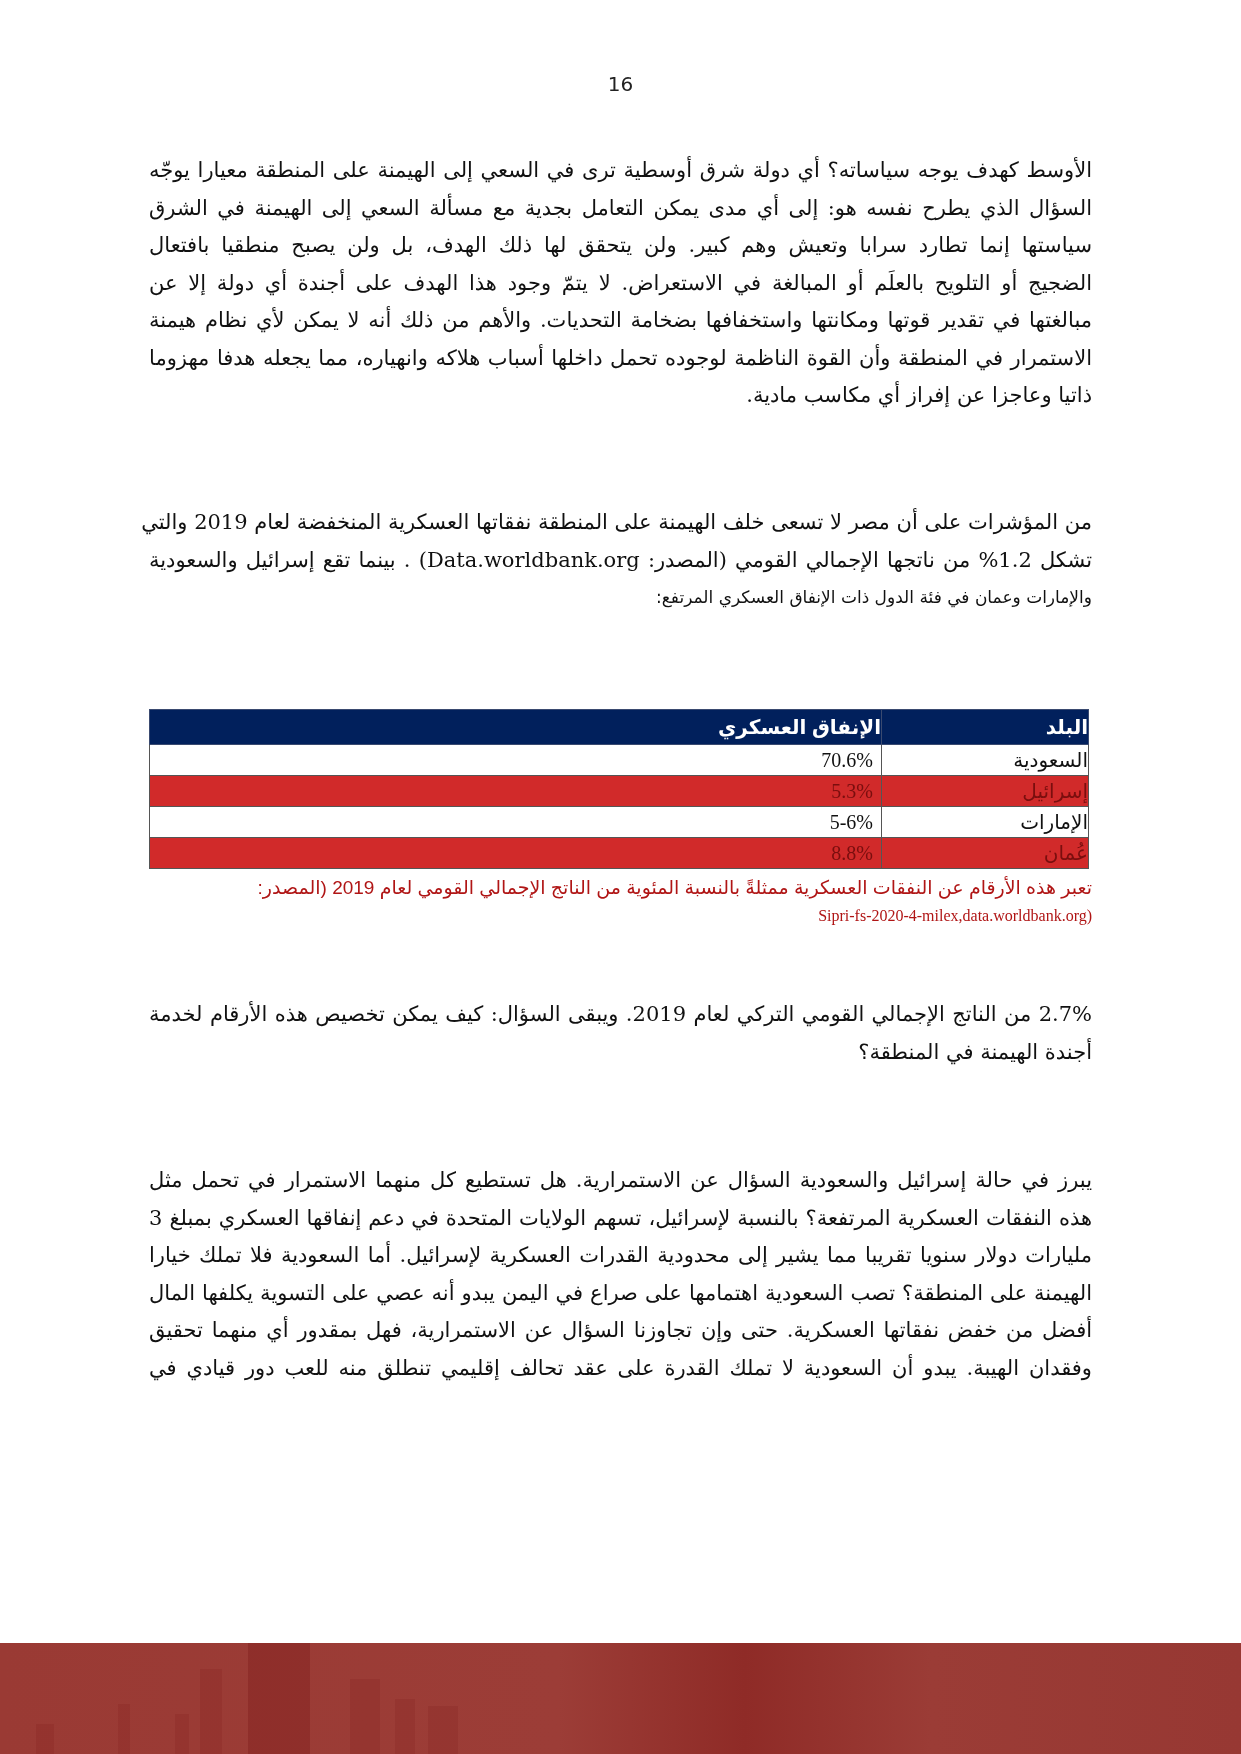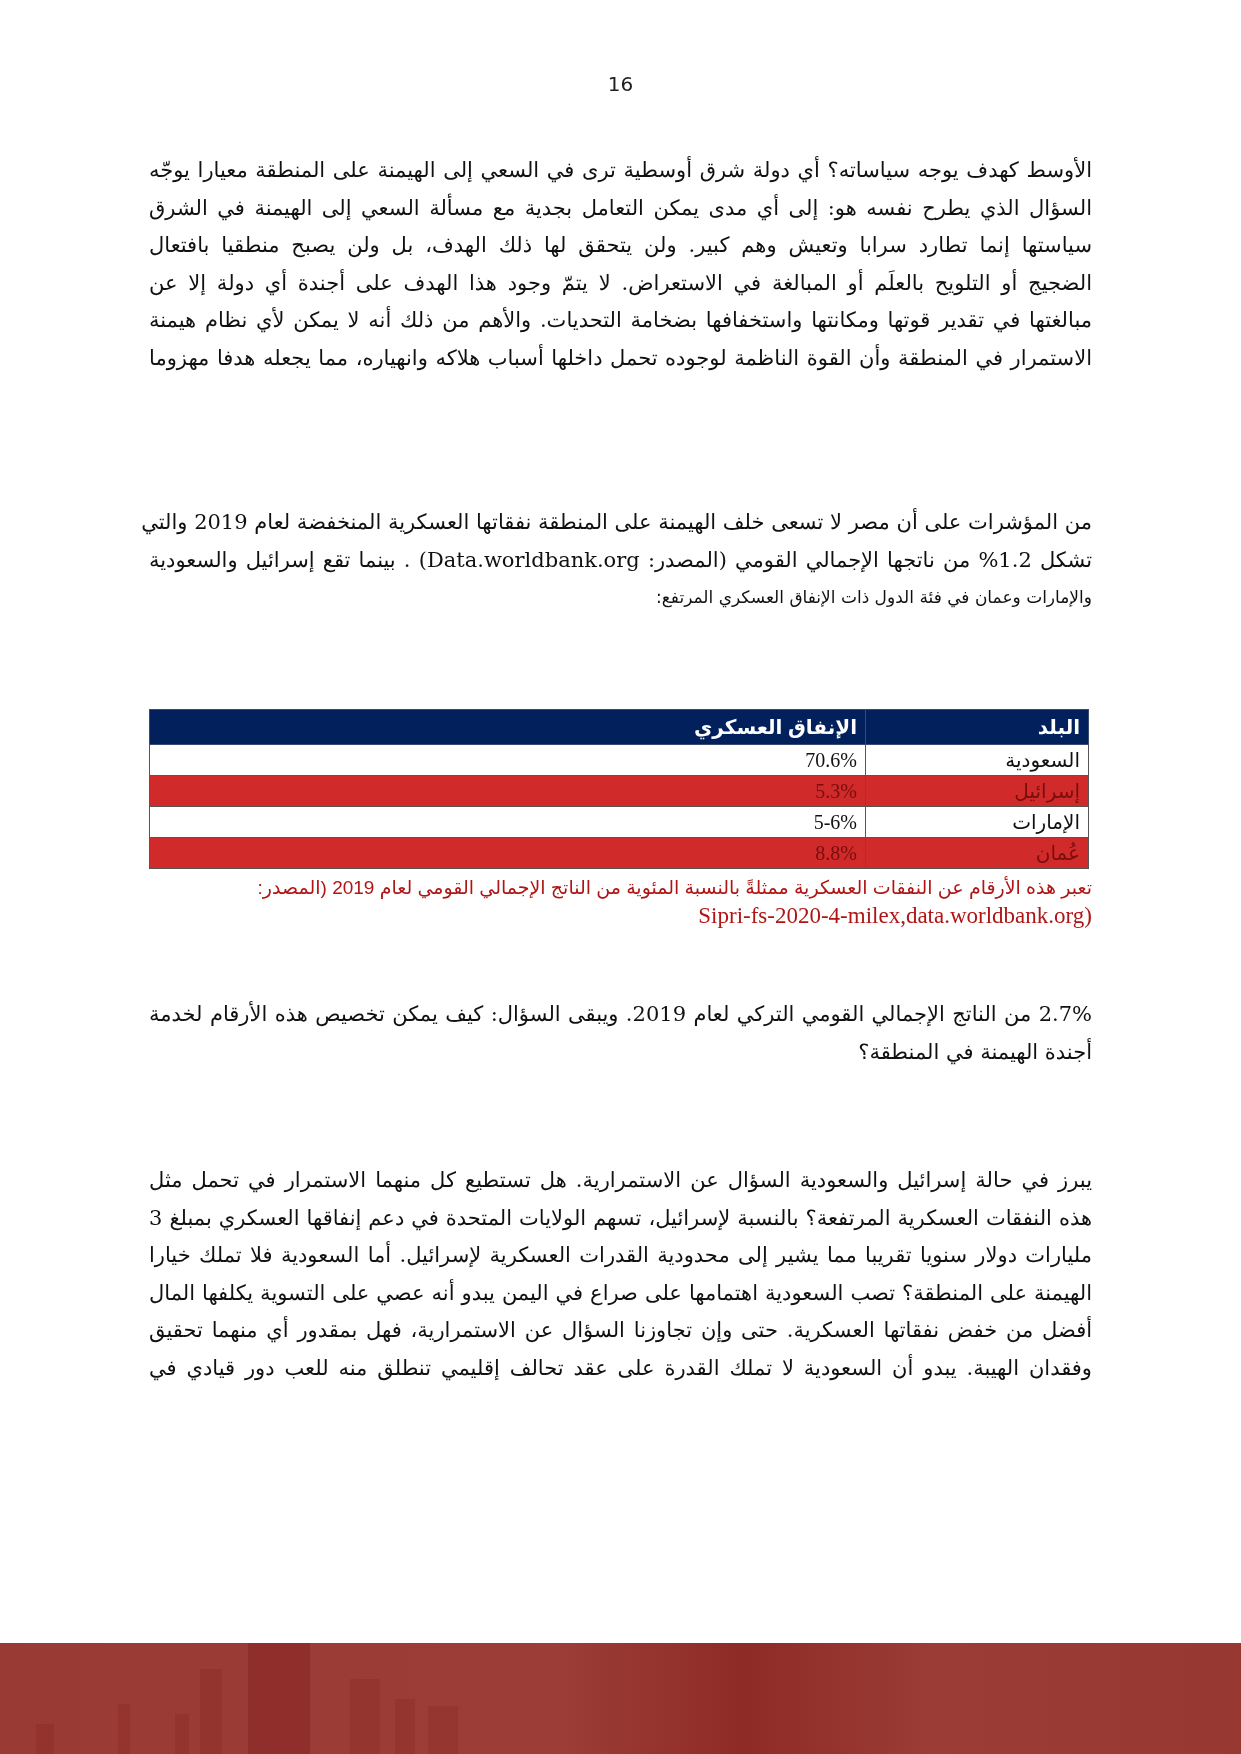--- a/index.html
+++ b/index.html
@@ -25,60 +25,61 @@
     #p2 { top: 504px; }
     #p3 { top: 996px; }
     #p4 { top: 1162px; }
 
     table.milex {
       position: absolute; left: 149px; top: 709px; width: 940px;
       border-collapse: collapse; direction: rtl;
       font-family: "Liberation Sans", "DejaVu Sans", sans-serif;
     }
     table.milex th, table.milex td {
-      height: 30px; padding: 0 8px; font-size: 20px; border: 1px solid #555;
+      height: 30px; padding: 0 0; font-size: 20px; border: 1px solid #555;
     }
     table.milex th {
       background: #01205c; color: #fff; font-weight: bold; text-align: right; height: 34px;
       border-color: #3a4a70;
     }
     table.milex td.country { width: 206px; text-align: right; }
     table.milex td.value {
       text-align: left; font-family: "Liberation Serif", "DejaVu Serif", serif;
       padding-left: 0; padding-right: 0;
     }
     table.milex td.value span { display: inline-block; width: 100%; text-align: right; direction: ltr; padding-right: 8px; box-sizing: border-box; }
     tr.row-white td { background: #ffffff; color: #111; }
     tr.row-red td { background: #d12a2a; color: #7a0e0e; }
 
     .caption {
       position: absolute; left: 149px; top: 874px; width: 943px; direction: rtl;
       color: #b01515; font-family: "Liberation Sans", "DejaVu Sans", sans-serif; font-size: 19px; line-height: 28px;
     }
-    .caption .src { display: block; font-family: "Liberation Serif", "DejaVu Serif", serif; font-size: 23px; }
+    .caption .src { display: block; font-family: "Liberation Serif", "DejaVu Serif", serif; font-size: 16px; }
 
     .footer-band {
       position: absolute; left: 0; top: 1643px; width: 1241px; height: 111px;
       background: linear-gradient(90deg, #9a3a34 0%, #9c3d37 45%, #8f2b27 60%, #9b3c36 75%, #973833 100%);
       overflow: hidden;
     }
     .footer-band .bldg { position: absolute; bottom: 0; background: rgba(120,20,20,0.18); }
   </style>
 </head>
 <body>
 
 <div class="page-number">16</div>
 
 <div class="para" id="p1">
   <span class="line">الأوسط كهدف يوجه سياساته؟ أي دولة شرق أوسطية ترى في السعي إلى الهيمنة على المنطقة معيارا يوجّه</span>
   <span class="line">السؤال الذي يطرح نفسه هو: إلى أي مدى يمكن التعامل بجدية مع مسألة السعي إلى الهيمنة في الشرق</span>
   <span class="line">سياستها إنما تطارد سرابا وتعيش وهم كبير. ولن يتحقق لها ذلك الهدف، بل ولن يصبح منطقيا بافتعال</span>
   <span class="line">الضجيج أو التلويح بالعلَم أو المبالغة في الاستعراض. لا يتمّ وجود هذا الهدف على أجندة أي دولة إلا عن</span>
   <span class="line">مبالغتها في تقدير قوتها ومكانتها واستخفافها بضخامة التحديات. والأهم من ذلك أنه لا يمكن لأي نظام هيمنة</span>
   <span class="line">الاستمرار في المنطقة وأن القوة الناظمة لوجوده تحمل داخلها أسباب هلاكه وانهياره، مما يجعله هدفا مهزوما</span>
+  <span class="line last">ذاتيا وعاجزا عن إفراز أي مكاسب مادية.</span>
 </div>
 
 <div class="para" id="p2">
   <span class="line">من المؤشرات على أن مصر لا تسعى خلف الهيمنة على المنطقة نفقاتها العسكرية المنخفضة لعام 2019 والتي</span>
   <span class="line">تشكل 1.2% من ناتجها الإجمالي القومي (المصدر: Data.worldbank.org) . بينما تقع إسرائيل والسعودية</span>
   <span class="line last small">والإمارات وعمان في فئة الدول ذات الإنفاق العسكري المرتفع:</span>
 </div>
 
 <table class="milex">
   <thead>

